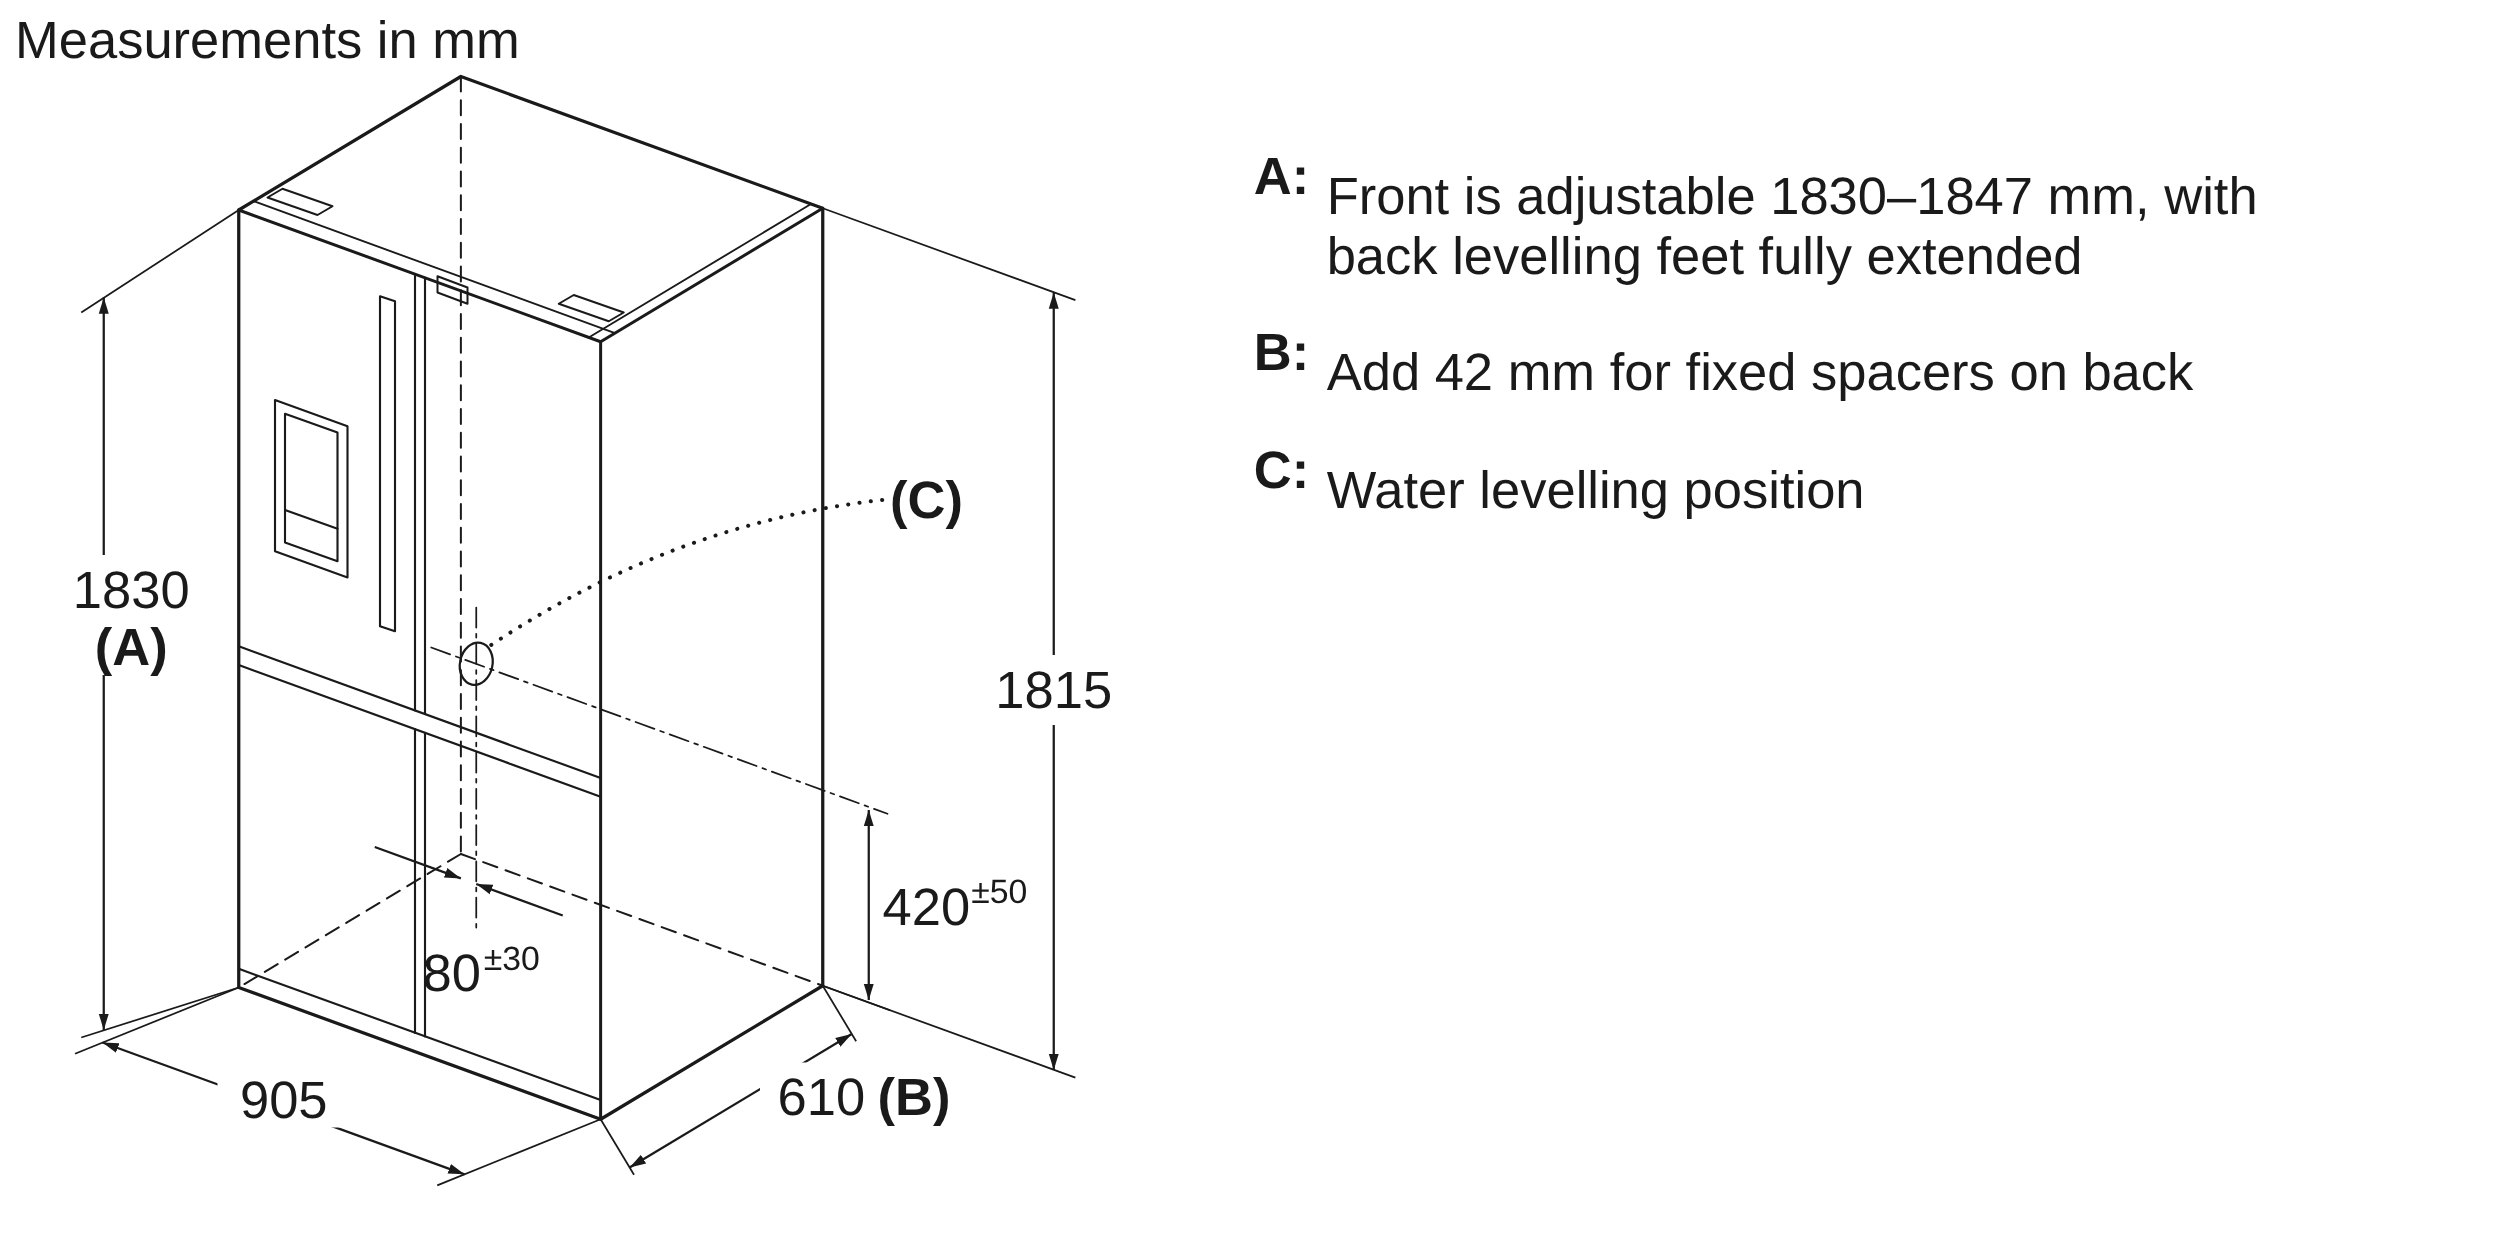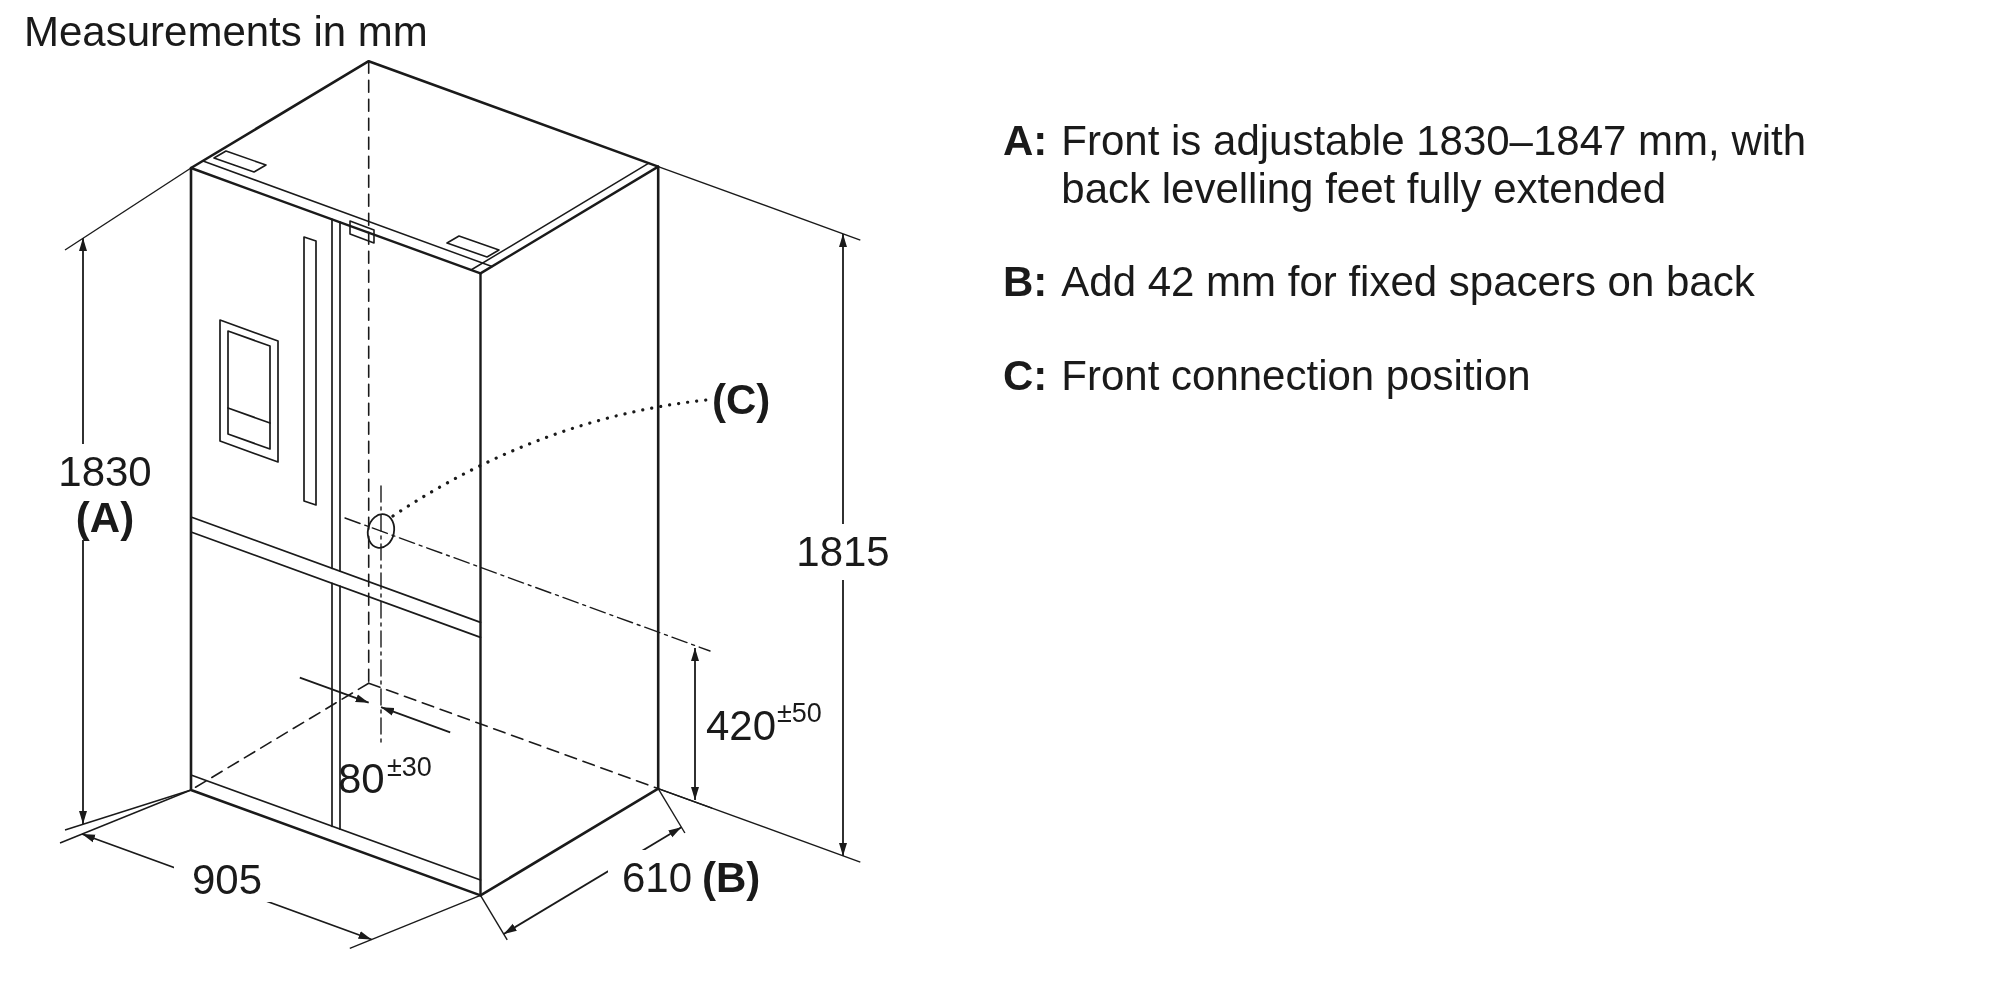--- a/index.html
+++ b/index.html
@@ -3,27 +3,27 @@
 <meta charset="utf-8">
 <style>
   html,body{margin:0;padding:0;}
   body{
     width:2000px;height:1000px;position:relative;overflow:hidden;
     background:#ffffff;
     font-family:"Liberation Sans", sans-serif;
     color:#1a1a1a;
   }
   .page-title{
-    position:absolute;left:24px;top:8px;
+    position:absolute;left:12px;top:8px;
     font-size:42px;line-height:48px;color:#1a1a1a;
   }
   .legend{position:absolute;left:1003px;top:0;width:960px;}
   .legend-item{position:absolute;display:flex;align-items:flex-start;}
   .legend-item .key{font-weight:bold;font-size:42px;line-height:48px;margin-right:14px;white-space:pre;}
-  .legend-item .text{font-size:42px;line-height:48px;}
+  .legend-item .text{font-size:42px;line-height:48px;margin-top:16px;}
   .legend-item .text div:empty{display:none;}
   .li-a{top:117px;}
   .li-b{top:258px;}
   .li-c{top:352px;}
   svg text{fill:#1a1a1a;}
   .dimnum{font-size:42px;font-family:"Liberation Sans",sans-serif;}
   .dimsup{font-size:27px;font-family:"Liberation Sans",sans-serif;}
   .dimbold{font-size:42px;font-weight:bold;font-family:"Liberation Sans",sans-serif;}
 </style>
 </head>
@@ -42,21 +42,21 @@
   <div class="legend-item li-b">
     <span class="key">B:</span>
     <span class="text">
       <div>Add 42 mm for fixed spacers on back</div>
 
     </span>
   </div>
   <div class="legend-item li-c">
     <span class="key">C:</span>
     <span class="text">
-      <div>Front connection position</div>
+      <div>Water levelling position</div>
 
     </span>
   </div>
 </div>
 
 <svg width="2000" height="1000" viewBox="0 0 2000 1000" style="position:absolute;left:0;top:0;">
   <defs>
     <marker id="arr" markerWidth="14" markerHeight="10" refX="13" refY="5" orient="auto-start-reverse" markerUnits="userSpaceOnUse">
       <path d="M0,1 L13,5 L0,9 Z" fill="#1a1a1a"></path>
     </marker>

